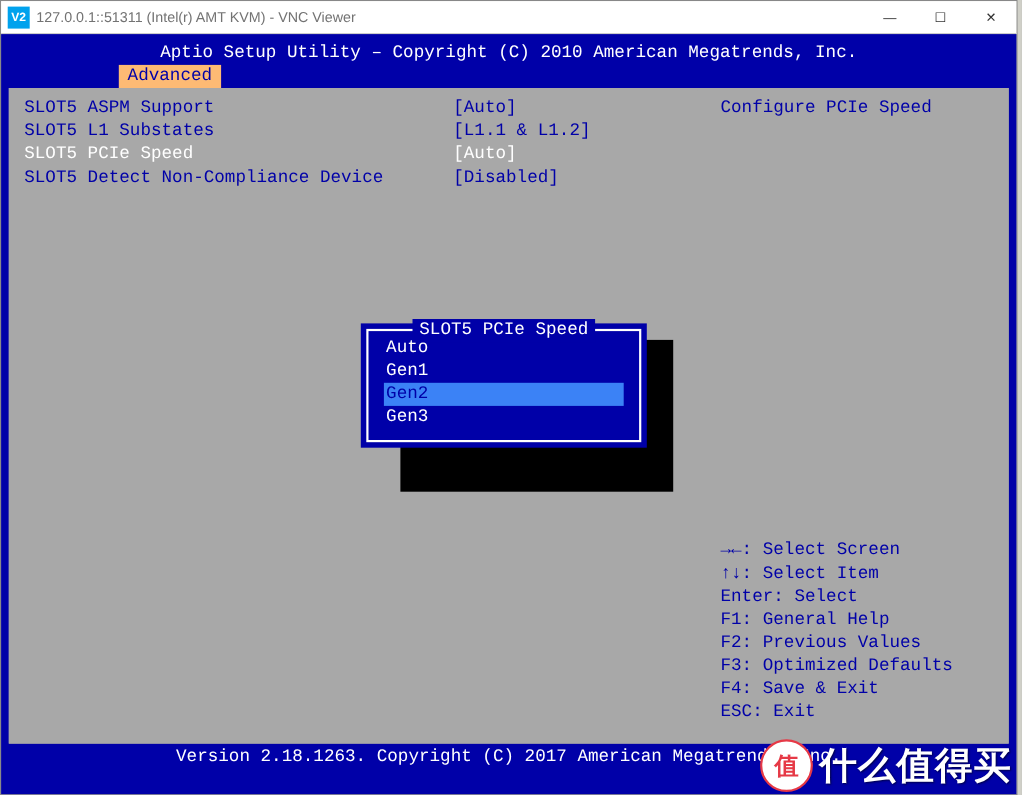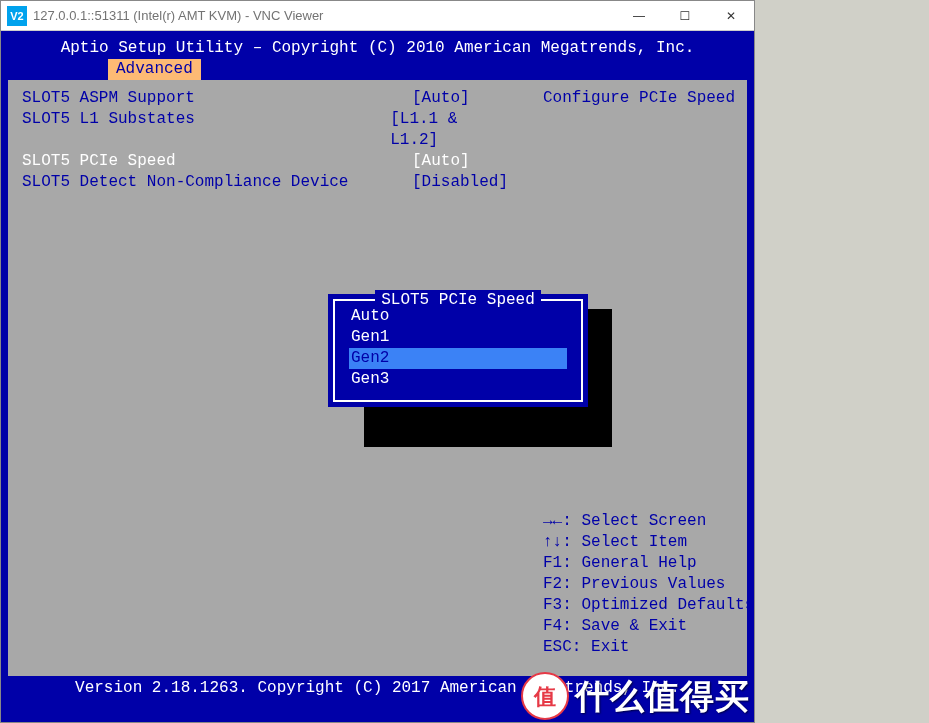--- a/index.html
+++ b/index.html
@@ -5,21 +5,21 @@
   * { margin: 0; padding: 0; box-sizing: border-box; }
   body {
     width: 929px;
     height: 723px;
     background: #d0d0c8;
     font-family: "Segoe UI", Tahoma, sans-serif;
     overflow: hidden;
     position: relative;
   }
   .window {
-    width: 755px;
+    width: 925px;
     height: 723px;
     border: 1px solid #888;
     background: #d0d0c8;
     display: flex;
     flex-direction: column;
   }
   .titlebar {
     background: #fff;
     height: 30px;
     display: flex;
@@ -231,20 +231,21 @@
           <div class="setting-row">
             <div class="setting-label">SLOT5 Detect Non-Compliance Device</div>
             <div>[Disabled]</div>
           </div>
         </div>
       <div class="right-panel">
         <div class="help-text">Configure PCIe Speed</div>
         <div class="help-section" id="help-keys">
             <div class="help-line">→←: Select Screen</div>
             <div class="help-line">↑↓: Select Item</div>
+            <div class="help-line">Enter: Select</div>
             <div class="help-line">F1: General Help</div>
             <div class="help-line">F2: Previous Values</div>
             <div class="help-line">F3: Optimized Defaults</div>
             <div class="help-line">F4: Save &amp; Exit</div>
             <div class="help-line">ESC: Exit</div>
           </div>
       </div>
 
       <div class="popup-shadow"></div>
       <div class="popup">

